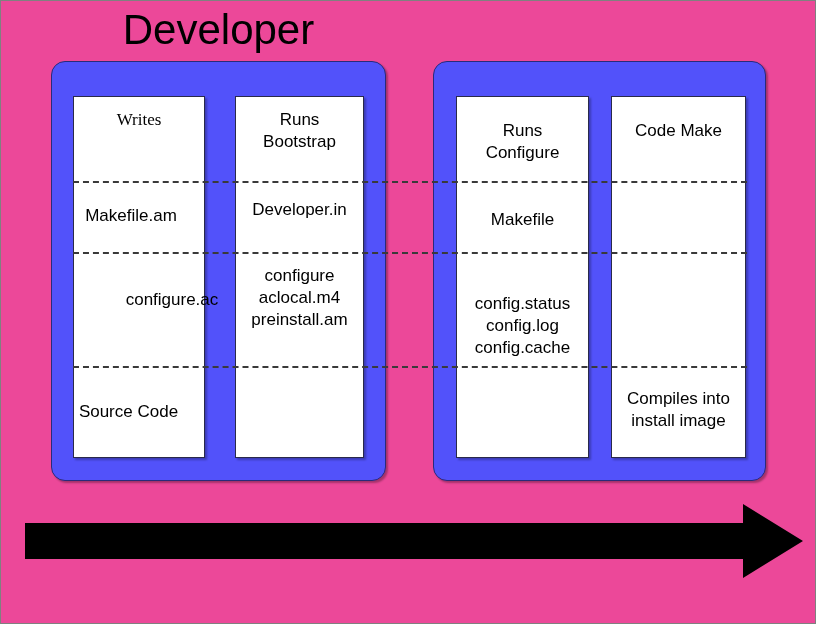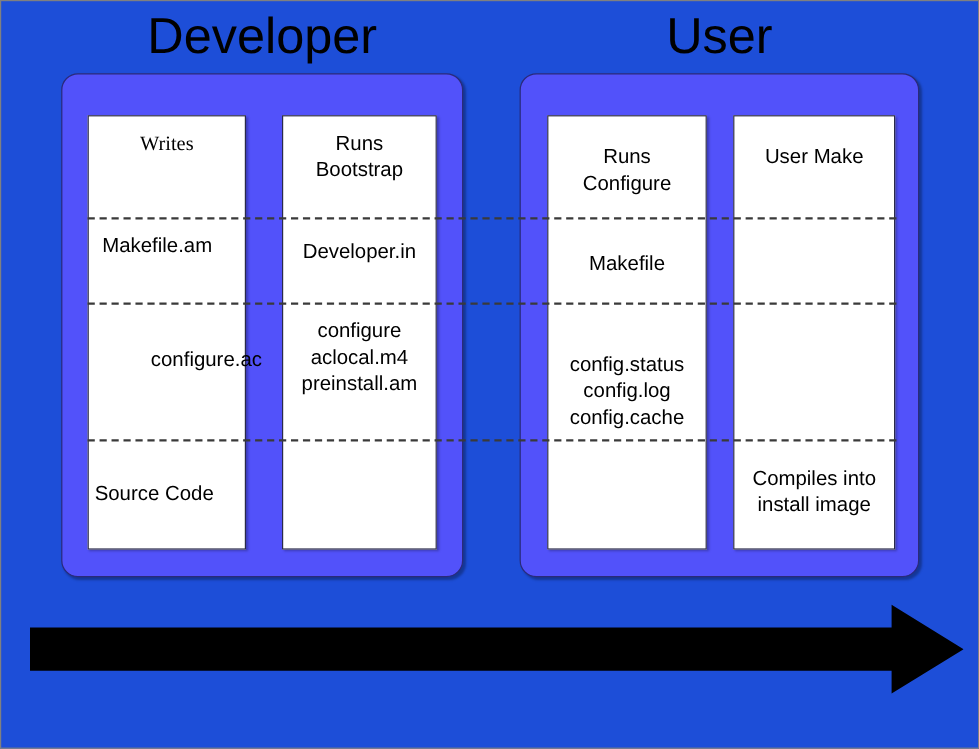--- a/index.html
+++ b/index.html
@@ -6,21 +6,21 @@
   body{
     width:816px;height:624px;
     background:#ffffff;
     font-family:"Liberation Sans", sans-serif;
     overflow:hidden;
   }
   #canvas{
     position:relative;
     width:814px;height:622px;
     border:1px solid #808080;
-    background:#1d4ed8;
+    background:#ec4899;
     overflow:hidden;
   }
   
   .title{
     position:absolute;
     font-size:42px;
     line-height:1;
     color:#000;
     text-align:center;
     white-space:nowrap;
@@ -76,21 +76,21 @@
     position:absolute;
     text-align:center;
     font-size:17px;
     line-height:1.28;
     color:#000;
     z-index:7;
     pointer-events:none;
   }
   
   #cell-dev1-r1{ left:72px;  width:132px; top:108px;font-family:Liberation Serif, serif; }
-  #cell-dev1-r2{ left:72px;  width:116px; top:193px; }
+  #cell-dev1-r2{ left:72px;  width:116px; top:204px; }
   #cell-dev1-r3{ left:72px;  width:132px; top:288px;margin-left:33px; }
   #cell-dev1-r4{ left:72px;  width:111px; top:400px; }
   
   #cell-dev2-r1{ left:234px; width:129px; top:108px; }
   #cell-dev2-r2{ left:234px; width:129px; top:198px; }
   #cell-dev2-r3{ left:234px; width:129px; top:264px; }
   
   #cell-usr1-r1{ left:455px; width:133px; top:119px; }
   #cell-usr1-r2{ left:455px; width:133px; top:208px; }
   #cell-usr1-r3{ left:455px; width:133px; top:276px;margin-top:16px; }
@@ -107,21 +107,20 @@
     height:80px;
     z-index:4;
   }
 </style>
 </head>
 <body>
 
 <div id="canvas">
 
   <div class="title" id="title-developer">Developer</div>
-  <div class="title" id="title-user">User</div>
 
   <div class="group-panel" id="group-developer"></div>
   <div class="group-panel" id="group-user"></div>
 
   <div class="column" id="column-writes"></div>
   <div class="column" id="column-bootstrap"></div>
   <div class="column" id="column-configure"></div>
   <div class="column" id="column-make"></div>
 
   <div class="row-divider" id="divider-1"></div>
@@ -134,20 +133,20 @@
   <div class="cell" id="cell-dev1-r4">Source Code</div>
 
   <div class="cell" id="cell-dev2-r1">Runs<br>Bootstrap</div>
   <div class="cell" id="cell-dev2-r2">Developer.in</div>
   <div class="cell" id="cell-dev2-r3">configure<br>aclocal.m4<br>preinstall.am</div>
 
   <div class="cell" id="cell-usr1-r1">Runs<br>Configure</div>
   <div class="cell" id="cell-usr1-r2">Makefile</div>
   <div class="cell" id="cell-usr1-r3">config.status<br>config.log<br>config.cache</div>
 
-  <div class="cell" id="cell-usr2-r1">User Make</div>
+  <div class="cell" id="cell-usr2-r1">Code Make</div>
   <div class="cell" id="cell-usr2-r4">Compiles into<br>install image</div>
 
   <svg id="flow-arrow" viewBox="0 0 778 80" preserveAspectRatio="none">
     <polygon points="0,22 718,22 718,3 778,40 718,77 718,58 0,58" fill="#000000"></polygon>
   </svg>
 
 </div>
 
 </body></html>

